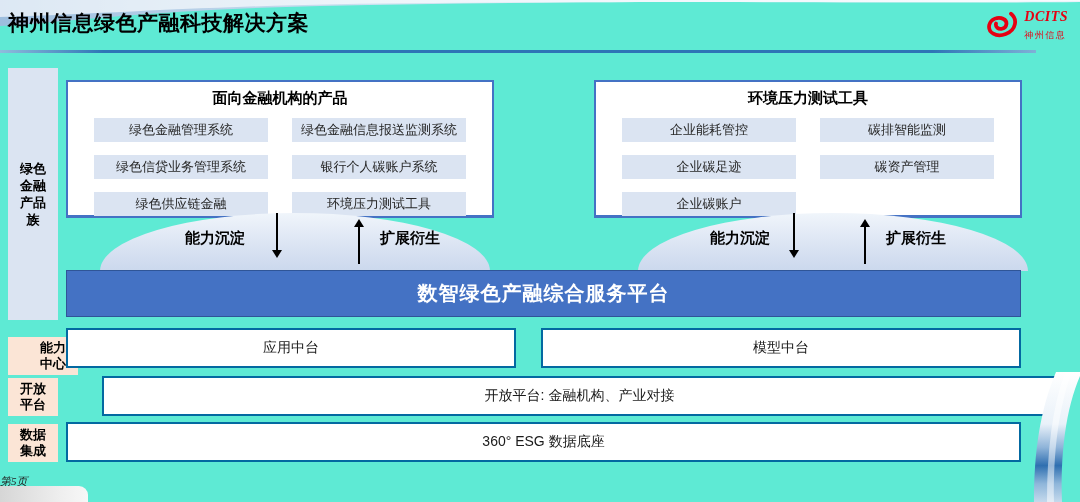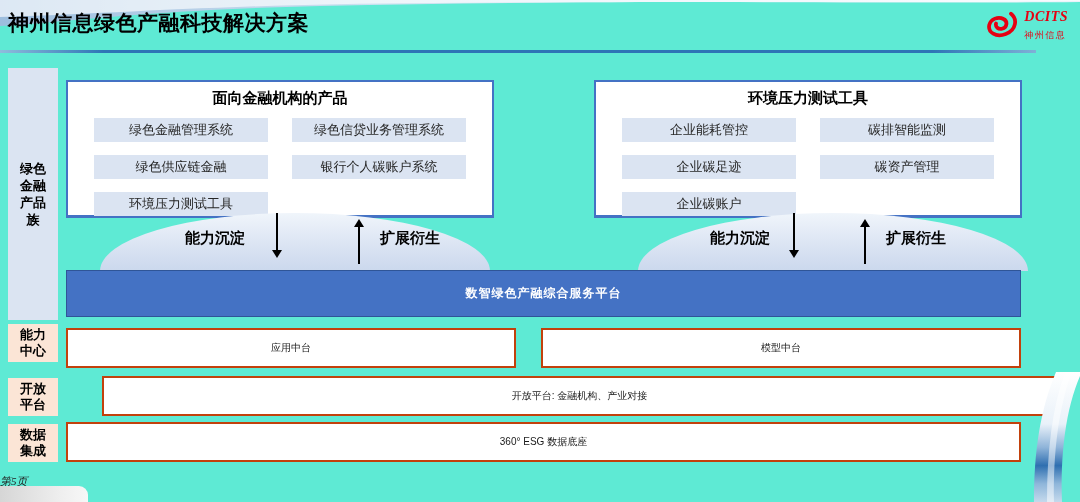--- a/index.html
+++ b/index.html
@@ -58,32 +58,32 @@
   }
   .arr-up{top:222px;height:42px;}
   .arr-up::before{
     content:"";position:absolute;top:-8px;left:-4px;
     border:5px solid transparent;border-bottom:8px solid #000;
   }
   
   .platform{
     position:absolute;left:66px;top:270px;width:955px;height:47px;background:#4472c4;
     border:1px solid #2f5597;box-sizing:border-box;display:flex;align-items:center;
-    justify-content:center;color:#fff;font-size:12px;font-weight:bold;letter-spacing:1px;
+    justify-content:center;color:#fff;font-size:20px;font-weight:bold;letter-spacing:1px;
   }
   
   .side-tag{
     position:absolute;left:8px;width:50px;height:38px;background:#fbe5d6;
     display:flex;flex-direction:column;justify-content:center;align-items:center;
     font-size:13px;font-weight:bold;line-height:16px;color:#000;text-align:center;
   }
   .row-box{
-    position:absolute;background:#fff;border:2px solid #c2410c;box-sizing:border-box;
+    position:absolute;background:#fff;border:2px solid #0369a1;box-sizing:border-box;
     height:40px;display:flex;align-items:center;justify-content:center;
-    font-size:10px;color:#1a1a1a;white-space:nowrap;
+    font-size:14px;color:#1a1a1a;white-space:nowrap;
   }
   
   .page-num{
     position:absolute;left:0;right:0;top:474px;text-align:left;
     font-size:11px;font-style:italic;color:#222;font-family:"Liberation Serif","DejaVu Serif",serif;
   }
   .corner-gray{
     position:absolute;left:0;top:486px;width:88px;height:16px;
     background:linear-gradient(to right,#d6d6d6,#efefef 70%,#f7f7f7);
     border-top-right-radius:9px;
@@ -123,23 +123,24 @@
     <div>绿色</div>
     <div>金融</div>
     <div>产品</div>
     <div>族</div>
   </div>
 
   <div class="pbox left">
     <div class="pbox-title">面向金融机构的产品</div>
     <div class="chip-grid">
       <div class="chip">绿色金融管理系统</div>
+      <div class="chip">绿色金融信息报送监测系统</div>
       <div class="chip">绿色信贷业务管理系统</div>
+      <div class="chip">银行个人碳账户系统</div>
       <div class="chip">绿色供应链金融</div>
-      <div class="chip">银行个人碳账户系统</div>
       <div class="chip">环境压力测试工具</div>
     </div>
   </div>
 
   <div class="pbox right">
     <div class="pbox-title">环境压力测试工具</div>
     <div class="chip-grid">
       <div class="chip">企业能耗管控</div>
       <div class="chip">碳排智能监测</div>
       <div class="chip">企业碳足迹</div>
@@ -156,21 +157,21 @@
   <div class="arr arr-up" style="left:358px;"></div>
   <div class="flow-label" style="left:380px;">扩展衍生</div>
 
   <div class="flow-label" style="left:710px;">能力沉淀</div>
   <div class="arr arr-down" style="left:793px;"></div>
   <div class="arr arr-up" style="left:864px;"></div>
   <div class="flow-label" style="left:886px;">扩展衍生</div>
 
   <div class="platform">数智绿色产融综合服务平台</div>
 
-  <div class="side-tag" style="top:324px;">
+  <div class="side-tag" style="top:337px;padding-left:20px;">
     <div>能力</div>
     <div>中心</div>
   </div>
   <div class="row-box" style="left:66px;top:328px;width:450px;">应用中台</div>
   <div class="row-box" style="left:541px;top:328px;width:480px;">模型中台</div>
 
   <div class="side-tag" style="top:378px;">
     <div>开放</div>
     <div>平台</div>
   </div>

